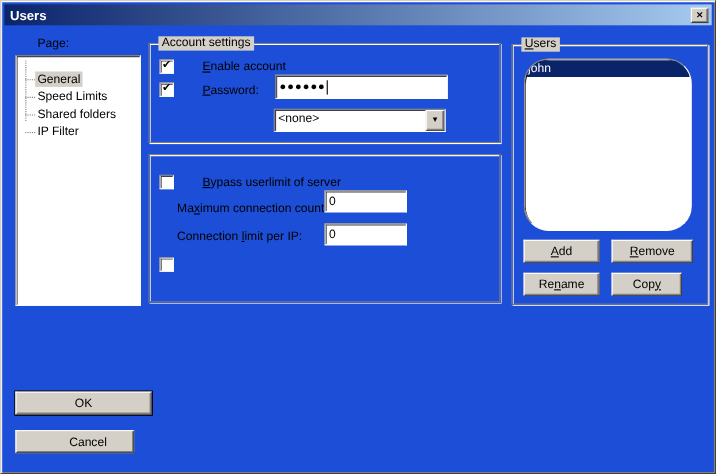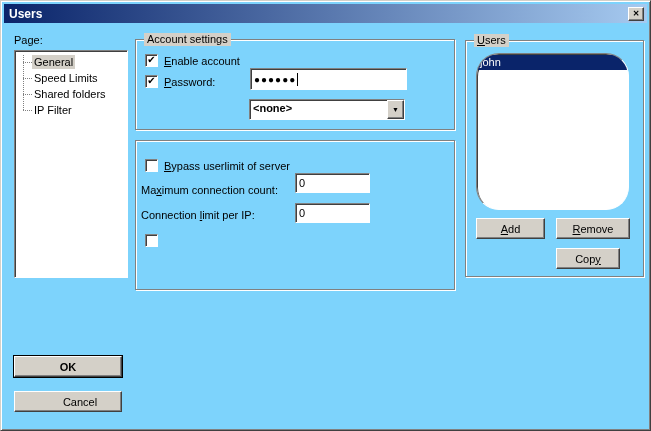--- a/index.html
+++ b/index.html
@@ -1,20 +1,20 @@
 <!DOCTYPE html>
 <html><head>
 <meta charset="utf-8">
 <style>
   * { margin:0; padding:0; box-sizing:border-box; }
   html,body { background:#ffffff; }
   body { font-family:"Liberation Sans", sans-serif; font-size:11px; color:#000; }
 
   .window {
-    position:relative; width:651px; height:431px; background:#7dd3fc;
+    position:relative; width:651px; height:431px; background:#1d4ed8;
     border:1px solid; border-color:#d4d0c8 #404040 #404040 #d4d0c8;
     box-shadow: inset 1px 1px 0 #ffffff, inset -1px -1px 0 #808080;
     overflow:hidden;
   }
 
   .titlebar {
     position:absolute; left:3px; top:3px; right:3px; height:19px;
     background:linear-gradient(to right,#0a246a,#a6caf0);
     display:flex; align-items:center; padding:0 3px 0 5px;
   }
@@ -30,21 +30,21 @@
   .groupbox {
     position:absolute; border:1px solid #808080;
     box-shadow: inset 1px 1px 0 #ffffff, 1px 1px 0 #ffffff;
     padding-left: 12px;
   }
   .group-title {
     position:absolute; top:-7px; left:8px; background:#d4d0c8; padding:0 3px;
     white-space:nowrap; line-height:13px;
   }
 
-  .lbl { position:absolute; white-space:nowrap; line-height:13px; }
+  .lbl { position:absolute; white-space:nowrap; line-height:13px;margin-left:20px; }
 
   .sunken {
     background:#fff;
     border:1px solid; border-color:#808080 #ffffff #ffffff #808080;
     box-shadow: inset 1px 1px 0 #404040;
   }
 
   .btn {
     position:absolute; background:#d4d0c8;
     border:1px solid; border-color:#ffffff #404040 #404040 #ffffff;
@@ -65,30 +65,30 @@
 
   .textfield {
     position:absolute; font-family:inherit; font-size:11px; padding:2px 3px;
     outline:none;
   }
 
   .password-field { display:flex; align-items:center; padding:2px 3px; letter-spacing:1px; font-size:10px; font-weight:bold; }
   .text-cursor { display:inline-block; width:1px; height:13px; background:#000; margin-left:1px; }
 
   .combo { position:absolute; display:flex; align-items:stretch; padding:0; }
-  .combo-value { flex:1; padding:2px 3px; line-height:13px;font-weight:bold; }
+  .combo-value { flex:1; padding:2px 3px; line-height:13px; }
   .combo-arrow-btn {
     width:17px; background:#d4d0c8; margin:0;
     border:1px solid; border-color:#ffffff #404040 #404040 #ffffff;
     box-shadow: inset -1px -1px 0 #808080;
     display:flex; align-items:center; justify-content:center;
     font-size:7px; line-height:1; cursor:default;
   }
 
-  .treebox { position:absolute; padding-top:3px; }
+  .treebox { position:absolute; padding-top:13px; }
   .tree-vline { position:absolute; left:8px; top:4px; height:55px; width:0; border-left:1px dotted #808080; }
   .tree-item { position:relative; height:16px; display:flex; align-items:center; cursor:default; }
   .tree-stub { width:9px; height:0; border-top:1px dotted #808080; margin-left:8px; }
   .tree-label { padding:1px 2px; line-height:12px; }
   .tree-item[data-selected="true"] .tree-label { background:#d4d0c8; }
 
   .listbox { position:absolute; padding:1px; overflow:hidden; }
   .list-item { height:15px; line-height:15px; padding-left:2px; cursor:default; }
   .list-item[data-selected="true"] { background:#0a246a; color:#fff; }
 
@@ -159,21 +159,21 @@
       <span>●●●●●●</span>
       <span class="text-cursor"></span>
     </div>
 
     <div class="combo sunken" style="left:113px; top:59px; width:156px; height:21px;">
       <span class="combo-value">&lt;none&gt;</span>
       <span class="combo-arrow-btn">▼</span>
     </div>
   </div>
 
-  <div class="groupbox" style="left:134px; top:139px; width:320px; height:150px;">
+  <div class="groupbox" style="left:134px; top:139px; width:320px; height:135px;">
     <span class="checkbox" style="left:9px; top:18px;" data-checked="false">
       <span class="check">✔</span>
     </span>
     <span class="lbl" style="left:28px; top:19px;"><u>B</u>ypass userlimit of server</span>
 
     <span class="lbl" style="left:5px; top:43px;">Ma<u>x</u>imum connection count:</span>
     <input class="textfield sunken" style="left: 159px; top: 32px; width: 75px; height: 20px;" value="0">
 
     <span class="lbl" style="left:5px; top:68px;">Connection <u>l</u>imit per IP:</span>
     <input class="textfield sunken" style="left: 159px; top: 62px; width: 75px; height: 20px;" value="0">
@@ -186,19 +186,20 @@
 
   <div class="groupbox" style="left:464px; top:39px; width:179px; height:237px;">
     <span class="group-title"><u>U</u>sers</span>
     <div class="listbox sunken" style="left:10px; top:12px; width:153px; height:157px;border-radius:23px;">
       <div class="list-item" data-selected="true">
         <span>john</span>
       </div>
     </div>
     <button class="btn" style="left:10px; top:177px; width:69px; height:21px;"><u>A</u>dd</button>
     <button class="btn" style="left:90px; top:177px; width:74px; height:21px;"><u>R</u>emove</button>
+    <button class="btn" style="left:10px; top:207px; width:69px; height:21px;">Re<u>n</u>ame</button>
     <button class="btn" style="left:90px; top:207px; width:64px; height:21px;">Cop<u>y</u></button>
   </div>
 
-  <button class="btn default" style="left:13px; top:355px; width:108px; height:21px;font-weight:bold;">OK</button>
+  <button class="btn default" style="left:13px; top:355px; width:124px; height:21px;">OK</button>
   <button class="btn" style="left:13px; top:390px; width:108px; height:21px;padding-left:24px;">Cancel</button>
 
 </div>
 
 </body></html>

